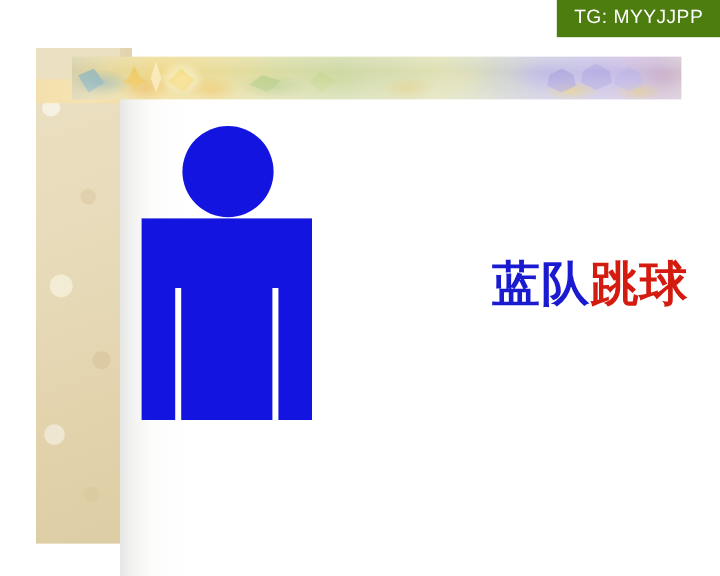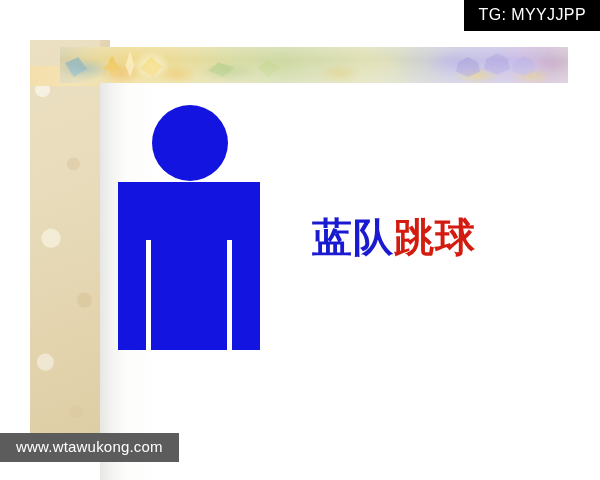--- a/index.html
+++ b/index.html
@@ -220,31 +220,31 @@
     width: 262px;
     font-family: "DejaVu Sans", "Liberation Sans", sans-serif;
     font-weight: 700;
     font-size: 40px;
     line-height: 55px;
     letter-spacing: 1px;
     white-space: pre-wrap;
     text-align: left;
   }
   .caption .ln { display: block; }
-  .caption .ln.l1 { }
+  .caption .ln.l1 { text-align: right; }
   .blue { color: #1a1ad0; }
   .red  { color: #d41b10; }
 
   
   .tg-badge {
     position: absolute;
     right: 0px;
     top: 0px;
     padding: 6px 14px 7px 14px;
-    background: #000000;
+    background: #4d7c0f;
     color: #ffffff;
     font-size: 16px;
     line-height: 1.1;
     letter-spacing: .4px;
     font-family: "Liberation Sans", sans-serif;
   }
   .site-watermark {
     position: absolute;
     left: 0px;
     bottom: 18px;
@@ -292,15 +292,14 @@
     <div class="figure-slit right"></div>
   </div>
 
   <div class="caption">
     <span class="ln l1"><span class="blue">蓝队</span><span class="red">跳球</span></span>
     
     
   </div>
 
   <div class="tg-badge">TG: MYYJJPP</div>
-  <div class="site-watermark">www.wtawukong.com</div>
 
 </div>
 
 </body></html>

